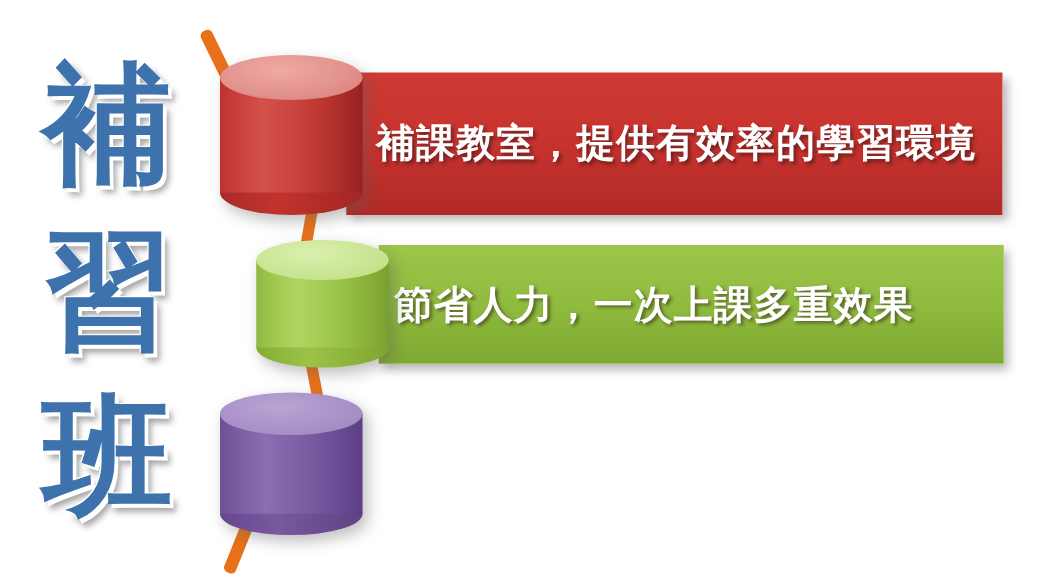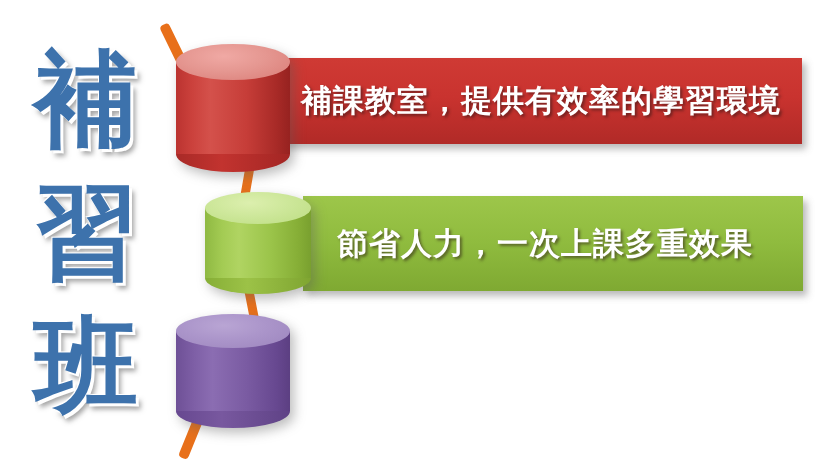--- a/index.html
+++ b/index.html
@@ -97,34 +97,34 @@
     letter-spacing: 1px;
     white-space: nowrap;
     text-shadow: 2px 2px 3px rgba(40,20,20,0.55);
     font-family: "DejaVu Sans", "Liberation Sans", sans-serif;
   }
 
   #bar-red {
     left: 277px;
     top: 58px;
     width: 525px;
-    height: 86px;
+    height: 114px;
     background: linear-gradient(to bottom, #cf3a34 0%, #c9332f 45%, #b12a27 100%);
   }
   #bar-red .bar-label { margin-left: 24px; }
 
   #bar-green {
     left: 303px;
     top: 196px;
     width: 500px;
     height: 95px;
     background: linear-gradient(to bottom, #9cc councils 0%);
     background: linear-gradient(to bottom, #9dc64a 0%, #8fbb3e 50%, #7fa932 100%);
   }
-  #bar-green .bar-label { margin-left: 34px; }
+  #bar-green .bar-label { margin-left: 12px; }
 
   #bar-purple {
     left: 285px;
     top: 328px;
     width: 523px;
     height: 97px;
     background: linear-gradient(to bottom, #7e5fa8 0%, #77579f 50%, #68488c 100%);
   }
   #bar-purple .bar-label { margin-left: 22px; }
 

